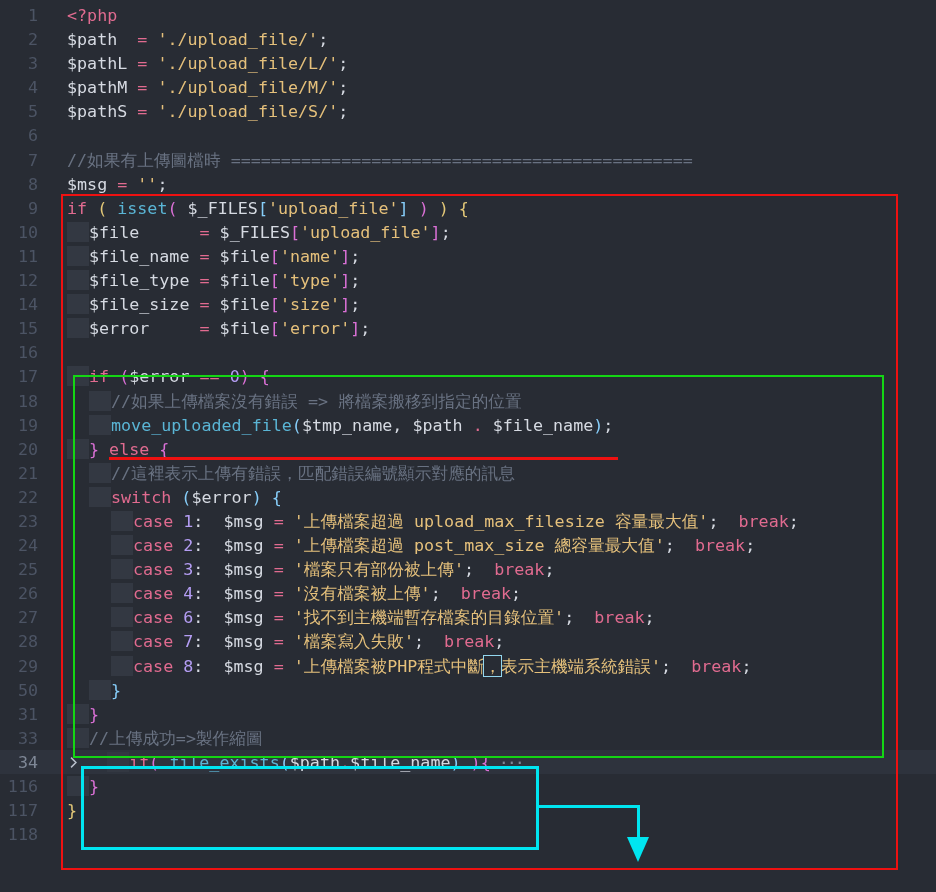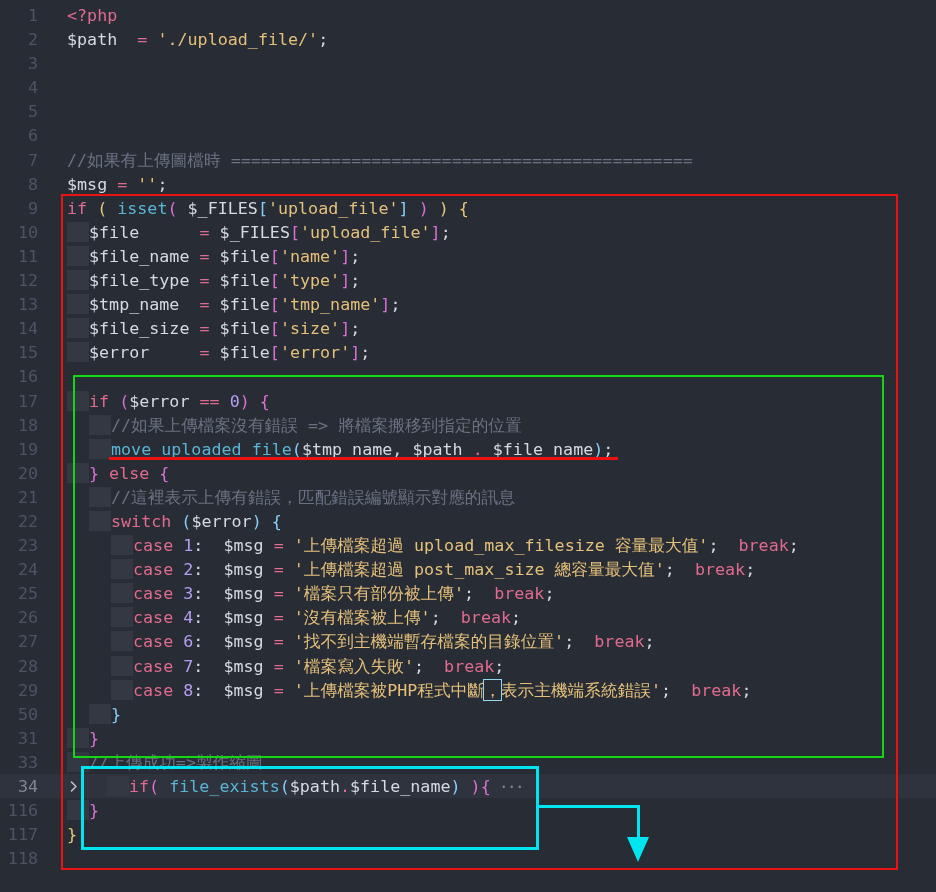--- a/index.html
+++ b/index.html
@@ -40,31 +40,30 @@
   #anno-arrow-h,#anno-arrow-v{background:var(--annoCyan);}
   #anno-arrow-head{width:0;height:0;border-left:11px solid transparent;border-right:11px solid transparent;border-top:25px solid var(--annoCyan);}
 </style>
 </head>
 <body>
 
 <div id="screen" style="--bg: #282c34; --fg: #d6dae2; --ln: #4c5464; --lnActive: #7e8796; --cm: #697282; --kw: #e16b90; --fn: #5ab5d5; --st: #e5c07b; --nu: #b49df3; --b1: #e3c878; --b2: #da70d6; --b3: #87cefa; --band: #333842; --rowhl: #2e333d; --dots: #7f8795; --chev: #b9c0cc; --uboxBorder: #93d7ef; --annoRed: #ee1111; --annoGreen: #14d614; --annoCyan: #00e5f0; background: rgb(40, 44, 52);">
   <div id="lines">
       <div class="line"><span class="ln">1</span><span class="foldcol"></span><code class="code"><span class="tk-kw">&lt;?php</span></code></div>
       <div class="line"><span class="ln">2</span><span class="foldcol"></span><code class="code"><span class="tk-pl">$path  </span><span class="tk-kw">=</span><span class="tk-pl"> </span><span class="tk-st">'./upload_file/'</span><span class="tk-pl">;</span></code></div>
-      <div class="line"><span class="ln">3</span><span class="foldcol"></span></div>
-      <div class="line"><span class="ln">4</span><span class="foldcol"></span></div>
-      <div class="line"><span class="ln">5</span><span class="foldcol"></span></div>
+      <div class="line"><span class="ln">3</span><span class="foldcol"></span><code class="code"><span class="tk-pl">$pathL </span><span class="tk-kw">=</span><span class="tk-pl"> </span><span class="tk-st">'./upload_file/L/'</span><span class="tk-pl">;</span></code></div>
+      <div class="line"><span class="ln">4</span><span class="foldcol"></span><code class="code"><span class="tk-pl">$pathM </span><span class="tk-kw">=</span><span class="tk-pl"> </span><span class="tk-st">'./upload_file/M/'</span><span class="tk-pl">;</span></code></div>
+      <div class="line"><span class="ln">5</span><span class="foldcol"></span><code class="code"><span class="tk-pl">$pathS </span><span class="tk-kw">=</span><span class="tk-pl"> </span><span class="tk-st">'./upload_file/S/'</span><span class="tk-pl">;</span></code></div>
       <div class="line"><span class="ln">6</span><span class="foldcol"></span><code class="code"></code></div>
       <div class="line"><span class="ln">7</span><span class="foldcol"></span><code class="code"><span class="tk-cm">//如果有上傳圖檔時 ==============================================</span></code></div>
       <div class="line"><span class="ln">8</span><span class="foldcol"></span><code class="code"><span class="tk-pl">$msg </span><span class="tk-kw">=</span><span class="tk-pl"> </span><span class="tk-st">''</span><span class="tk-pl">;</span></code></div>
       <div class="line"><span class="ln">9</span><span class="foldcol"></span><code class="code"><span class="tk-kw">if</span><span class="tk-pl"> </span><span class="tk-b1">(</span><span class="tk-pl"> </span><span class="tk-fn">isset</span><span class="tk-b2">(</span><span class="tk-pl"> $_FILES</span><span class="tk-b3">[</span><span class="tk-st">'upload_file'</span><span class="tk-b3">]</span><span class="tk-pl"> </span><span class="tk-b2">)</span><span class="tk-pl"> </span><span class="tk-b1">)</span><span class="tk-pl"> </span><span class="tk-b1">{</span></code></div>
       <div class="line"><span class="ln">10</span><span class="foldcol"></span><code class="code"><span class="tk-ind">	</span><span class="tk-pl">$file      </span><span class="tk-kw">=</span><span class="tk-pl"> $_FILES</span><span class="tk-b2">[</span><span class="tk-st">'upload_file'</span><span class="tk-b2">]</span><span class="tk-pl">;</span></code></div>
       <div class="line"><span class="ln">11</span><span class="foldcol"></span><code class="code"><span class="tk-ind">	</span><span class="tk-pl">$file_name </span><span class="tk-kw">=</span><span class="tk-pl"> $file</span><span class="tk-b2">[</span><span class="tk-st">'name'</span><span class="tk-b2">]</span><span class="tk-pl">;</span></code></div>
       <div class="line"><span class="ln">12</span><span class="foldcol"></span><code class="code"><span class="tk-ind">	</span><span class="tk-pl">$file_type </span><span class="tk-kw">=</span><span class="tk-pl"> $file</span><span class="tk-b2">[</span><span class="tk-st">'type'</span><span class="tk-b2">]</span><span class="tk-pl">;</span></code></div>
-      <div class="line"><span class="ln">13</span><span class="foldcol"></span><code class="code"><span class="tk-ind">	</span><span class="tk-pl">$tmp_name  </span><span class="tk-kw">=</span><span class="tk-pl"> $file</span><span class="tk-b2">[</span><span class="tk-st">'tmp_name'</span><span class="tk-b2">]</span><span class="tk-pl">;</span></code></div>
       <div class="line"><span class="ln">14</span><span class="foldcol"></span><code class="code"><span class="tk-ind">	</span><span class="tk-pl">$file_size </span><span class="tk-kw">=</span><span class="tk-pl"> $file</span><span class="tk-b2">[</span><span class="tk-st">'size'</span><span class="tk-b2">]</span><span class="tk-pl">;</span></code></div>
       <div class="line"><span class="ln">15</span><span class="foldcol"></span><code class="code"><span class="tk-ind">	</span><span class="tk-pl">$error     </span><span class="tk-kw">=</span><span class="tk-pl"> $file</span><span class="tk-b2">[</span><span class="tk-st">'error'</span><span class="tk-b2">]</span><span class="tk-pl">;</span></code></div>
       <div class="line"><span class="ln">16</span><span class="foldcol"></span><code class="code"></code></div>
       <div class="line"><span class="ln">17</span><span class="foldcol"></span><code class="code"><span class="tk-ind">	</span><span class="tk-kw">if</span><span class="tk-pl"> </span><span class="tk-b2">(</span><span class="tk-pl">$error </span><span class="tk-kw">==</span><span class="tk-pl"> </span><span class="tk-nu">0</span><span class="tk-b2">)</span><span class="tk-pl"> </span><span class="tk-b2">{</span></code></div>
       <div class="line"><span class="ln">18</span><span class="foldcol"></span><code class="code"><span class="tk-ws">	</span><span class="tk-ind">	</span><span class="tk-cm">//如果上傳檔案沒有錯誤 =&gt; 將檔案搬移到指定的位置</span></code></div>
       <div class="line"><span class="ln">19</span><span class="foldcol"></span><code class="code"><span class="tk-ws">	</span><span class="tk-ind">	</span><span class="tk-fn">move_uploaded_file</span><span class="tk-b3">(</span><span class="tk-pl">$tmp_name, $path </span><span class="tk-kw">.</span><span class="tk-pl"> $file_name</span><span class="tk-b3">)</span><span class="tk-pl">;</span></code></div>
       <div class="line"><span class="ln">20</span><span class="foldcol"></span><code class="code"><span class="tk-ind">	</span><span class="tk-b2">}</span><span class="tk-pl"> </span><span class="tk-kw">else</span><span class="tk-pl"> </span><span class="tk-b2">{</span></code></div>
       <div class="line"><span class="ln">21</span><span class="foldcol"></span><code class="code"><span class="tk-ws">	</span><span class="tk-ind">	</span><span class="tk-cm">//這裡表示上傳有錯誤，匹配錯誤編號顯示對應的訊息</span></code></div>
       <div class="line"><span class="ln">22</span><span class="foldcol"></span><code class="code"><span class="tk-ws">	</span><span class="tk-ind">	</span><span class="tk-kw">switch</span><span class="tk-pl"> </span><span class="tk-b3">(</span><span class="tk-pl">$error</span><span class="tk-b3">)</span><span class="tk-pl"> </span><span class="tk-b3">{</span></code></div>
       <div class="line"><span class="ln">23</span><span class="foldcol"></span><code class="code"><span class="tk-ws">		</span><span class="tk-ind">	</span><span class="tk-kw">case</span><span class="tk-pl"> </span><span class="tk-nu">1</span><span class="tk-pl">:  $msg </span><span class="tk-kw">=</span><span class="tk-pl"> </span><span class="tk-st">'上傳檔案超過 upload_max_filesize 容量最大值'</span><span class="tk-pl">;  </span><span class="tk-kw">break</span><span class="tk-pl">;</span></code></div>

